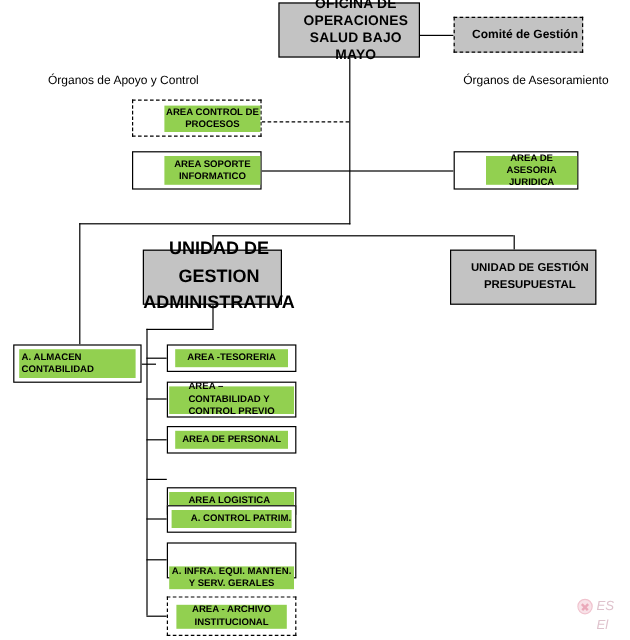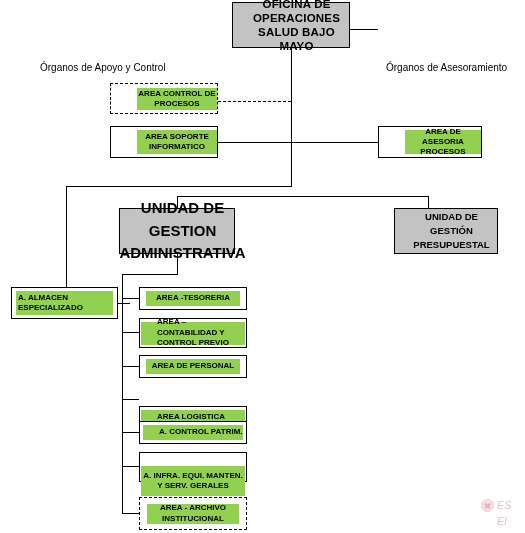--- a/index.html
+++ b/index.html
@@ -73,21 +73,21 @@
   #soporte .fill { width: 100px; height: 24px; font-size: 8px; font-weight: bold; }
   #juridica  { left: 378px; top: 126px; width: 104px; height: 32px; }
   #juridica .fill { width: 94px; height: 24px; font-size: 8px; font-weight: bold; }
 
   
   #u-admin {
     left: 119px; top: 208px; width: 116px; height: 46px;
     font-size: 15px; font-weight: bold; line-height: 1.5;
   }
   #u-presup {
-    left: 394px; top: 208px; width: 104px; height: 46px;
+    left: 375px; top: 208px; width: 122px; height: 46px;
     font-size: 9.5px; font-weight: bold; line-height: 1.5;
   }
 
   
   #almacen {
     left: 11px; top: 287px; width: 107px; height: 32px;
     justify-content: flex-start;
   }
   #almacen .fill {
     width: 97px; height: 24px; margin-left: 4px;
@@ -166,46 +166,49 @@
   <div class="ln h" style="left:122px; top:513px; width:17px;"></div>
 
   <div class="ln h" style="left:118px; top:303px; width:12px;"></div>
 
   <div class="ln v" style="left:291px; top:48px; height:0px;"></div>
 
   <div class="node gray" id="root">
     <span class="txt">OFICINA DE OPERACIONES SALUD BAJO MAYO</span>
   </div>
 
+  <div class="node gray dashed" id="comite">
+    <span class="txt">Comité de Gestión</span>
+  </div>
 
   <div class="caption" id="cap-left">Órganos de Apoyo y Control</div>
   <div class="caption" id="cap-right">Órganos de Asesoramiento</div>
 
   <div class="node dashed" id="ctrl-proc">
     <span class="fill">AREA CONTROL DE PROCESOS</span>
   </div>
 
   <div class="node" id="soporte">
     <span class="fill">AREA  SOPORTE INFORMATICO</span>
   </div>
 
   <div class="node" id="juridica">
-    <span class="fill">AREA DE ASESORIA PROCESOS</span>
+    <span class="fill">AREA DE ASESORIA JURIDICA</span>
   </div>
 
   <div class="node gray" id="u-admin">
     <span class="txt">UNIDAD DE GESTION ADMINISTRATIVA</span>
   </div>
 
   <div class="node gray" id="u-presup">
     <span class="txt">UNIDAD DE GESTIÓN PRESUPUESTAL</span>
   </div>
 
   <div class="node" id="almacen">
-    <span class="fill">A.   ALMACEN ESPECIALIZADO</span>
+    <span class="fill">A.   ALMACEN CONTABILIDAD</span>
   </div>
 
   <div class="area" style="top:287px; height:23px;">
     <span class="fill" style="height:15px;">AREA -TESORERIA</span>
   </div>
 
   <div class="area lead" style="top:318px; height:30px;">
     <span class="fill" style="height:23px; width:104px;">AREA – CONTABILIDAD  Y CONTROL PREVIO</span>
   </div>
 
@@ -215,21 +218,21 @@
 
   <div class="area lead" style="top:406px; height:23px;">
     <span class="fill" style="height:16px; width:104px;">AREA  LOGISTICA</span>
   </div>
 
   <div class="area lead" style="top:421px; height:23px;">
     <span class="fill" style="height:15px; width:100px;">A. CONTROL PATRIM.</span>
   </div>
 
   <div class="area" style="top:452px; height:30px;">
-    <span class="fill" style="height:30px; width:104px;margin-top:28px;">A.  INFRA. EQUI. MANTEN. Y SERV. GERALES</span>
+    <span class="fill" style="height:19px; width:104px;margin-top:28px;">A.  INFRA. EQUI. MANTEN. Y SERV. GERALES</span>
   </div>
 
   <div class="area dashed" style="top:497px; height:33px;">
     <span class="fill" style="height:20px; width:92px;">AREA - ARCHIVO INSTITUCIONAL</span>
   </div>
 
   <div id="watermark">
     <span class="wm-icon"></span>
     <span class="wm-lines">
       <span>ES</span><br>

